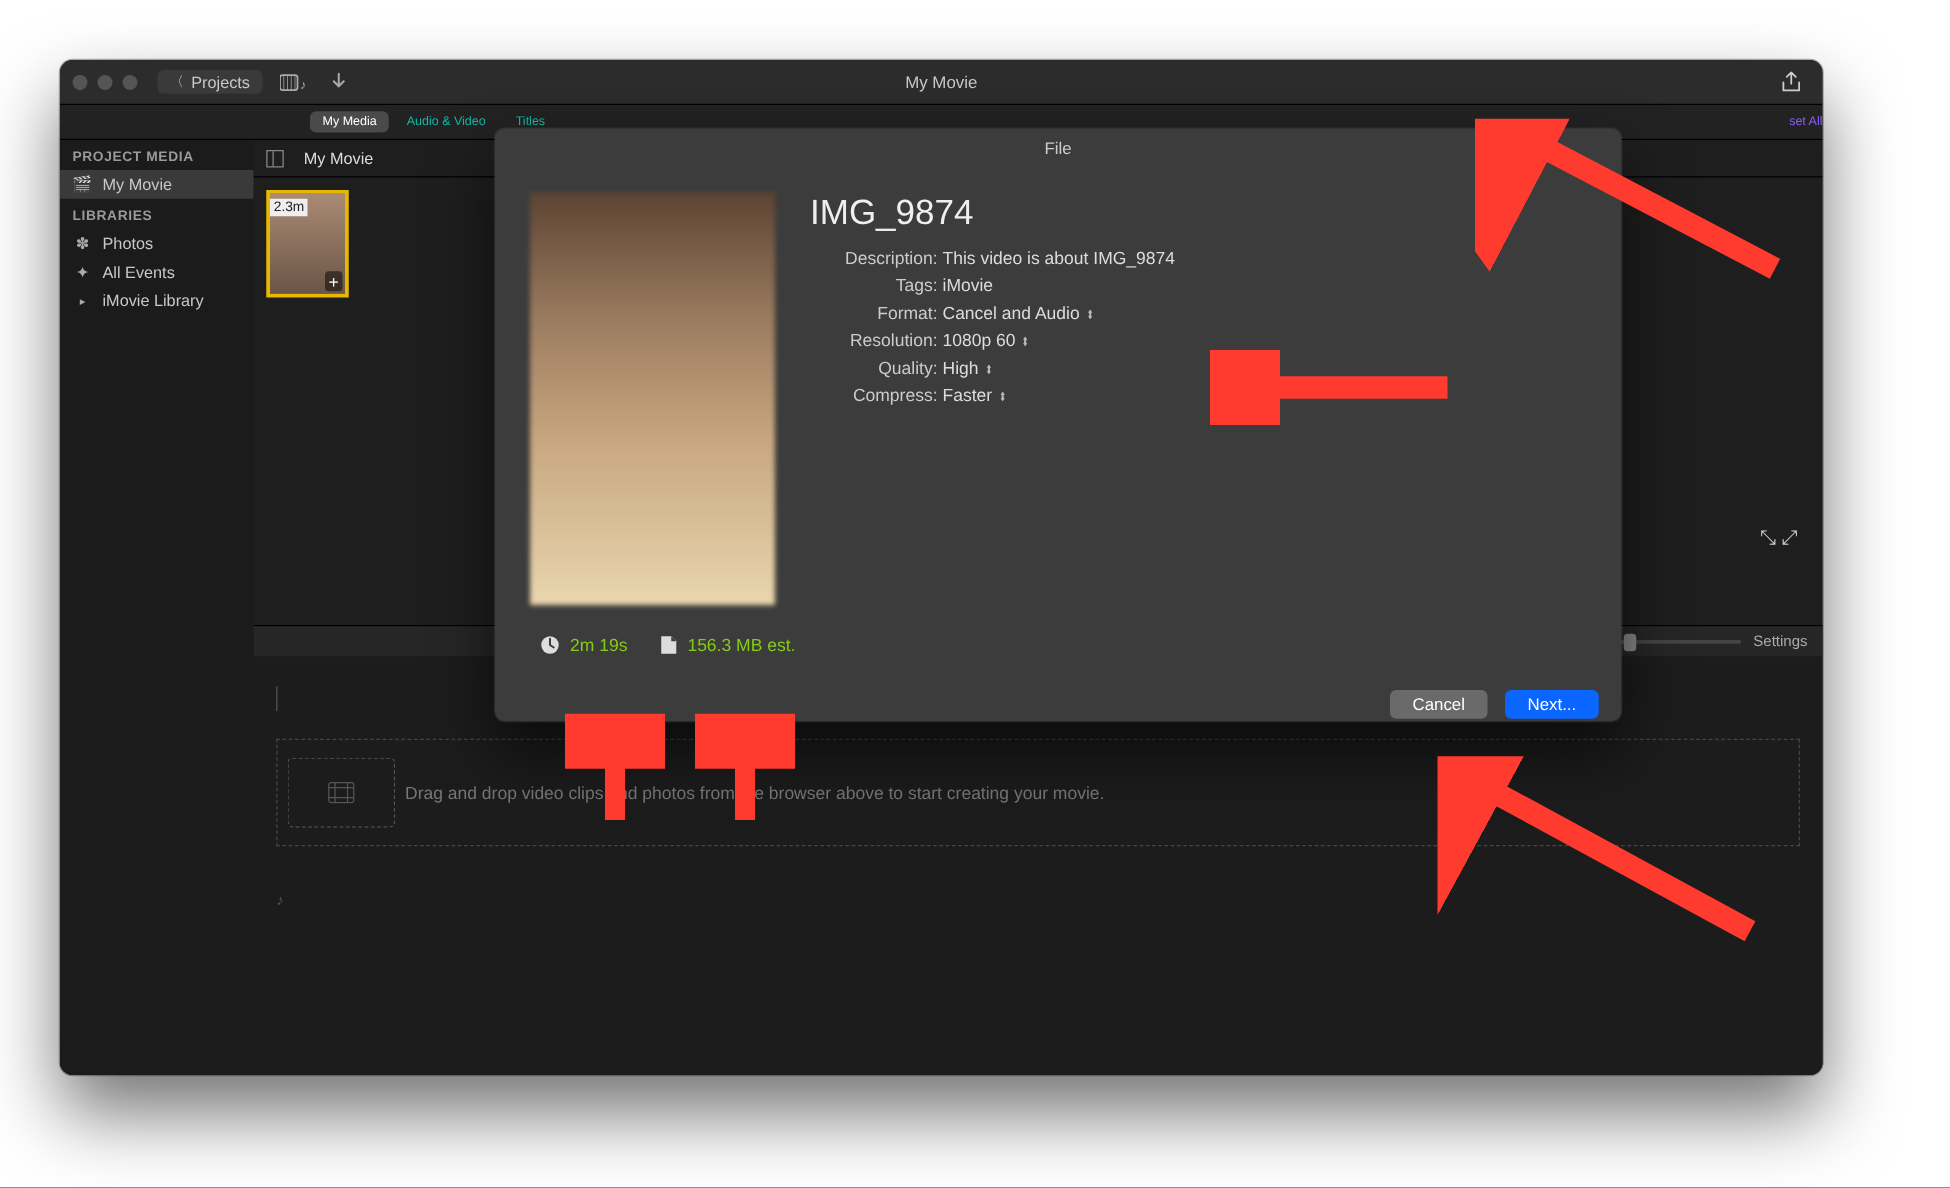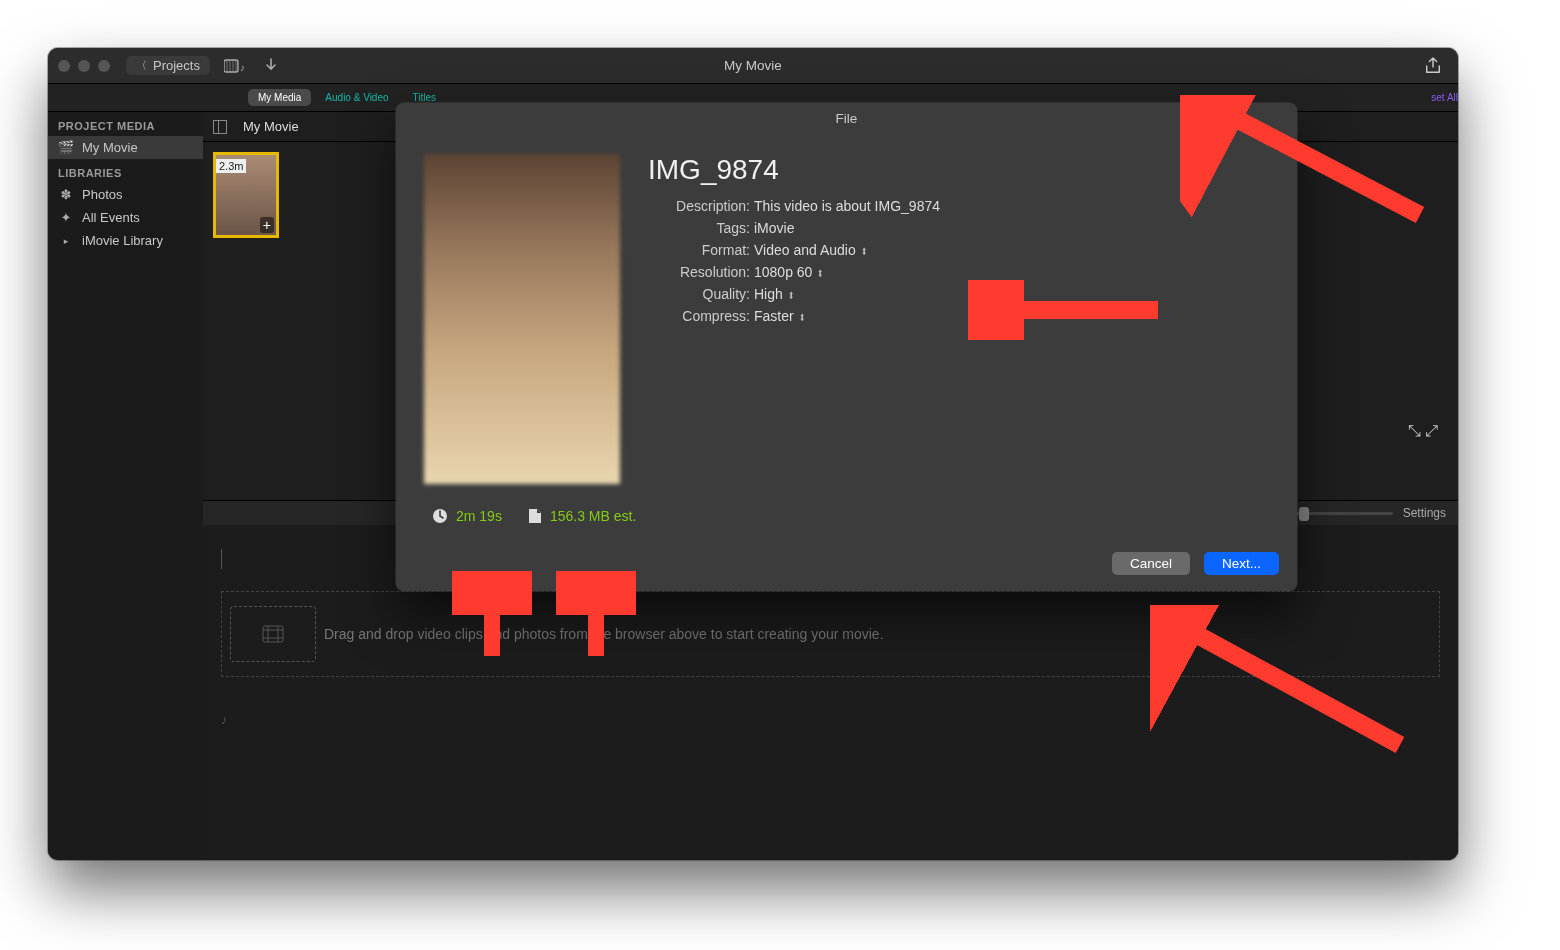--- a/index.html
+++ b/index.html
@@ -56,21 +56,21 @@
   .modal .mbody{display:flex;padding:20px 28px 6px;gap:28px;}
   .preview{width:196px;height:330px;background:linear-gradient(180deg,#5c4433 0%,#9a7a5e 30%,#c7a77f 60%,#e9d6af 100%);position:relative;filter:blur(2px);}
   .form{flex:1;}
   .form h2{font-size:28px;font-weight:500;margin:0 0 12px;color:#efefef;}
   .frow{display:flex;align-items:center;gap:4px;margin:6px 0;font-size:14px;}
   .flabel{width:102px;text-align:right;color:#ccc;}
   .fval{color:#ddd;}
   .sel .chev{font-size:10px;color:#bbb;margin-left:4px;display:inline-block;transform:scaleX(.7);}
   .mstats{display:flex;gap:26px;padding:18px 36px 20px;align-items:center;color:#84cc16;font-size:14px;}
   .stat{display:flex;align-items:center;gap:8px;}
-  .mbtns{display:flex;justify-content:flex-end;gap:14px;padding:8px 18px 16px;align-items:center;}
+  .mbtns{display:flex;justify-content:flex-end;gap:14px;padding:8px 18px 2px;align-items:center;}
   .btn{border:none;border-radius:5px;padding:4px 18px;font-size:13.5px;color:#fff;}
   .btn.cancel{background:#6a6a6a;}
   .btn.next{background:#0a66ff;}
   
   .arrow{position:absolute;pointer-events:none;}
 </style>
 </head>
 <body>
 
 <div class="window">
@@ -184,21 +184,21 @@
       <div class="frow">
         <div class="flabel">Description:</div>
         <div class="fval">This video is about IMG_9874</div>
       </div>
       <div class="frow">
         <div class="flabel">Tags:</div>
         <div class="fval">iMovie</div>
       </div>
       <div class="frow">
         <div class="flabel">Format:</div>
-        <div class="fval sel"><span>Video and Audio</span><span class="chev">⬍</span></div>
+        <div class="fval sel"><span>Cancel and Audio</span><span class="chev">⬍</span></div>
       </div>
       <div class="frow">
         <div class="flabel">Resolution:</div>
         <div class="fval sel"><span>1080p 60</span><span class="chev">⬍</span></div>
       </div>
       <div class="frow">
         <div class="flabel">Quality:</div>
         <div class="fval sel"><span>High</span><span class="chev">⬍</span></div>
       </div>
       <div class="frow">

